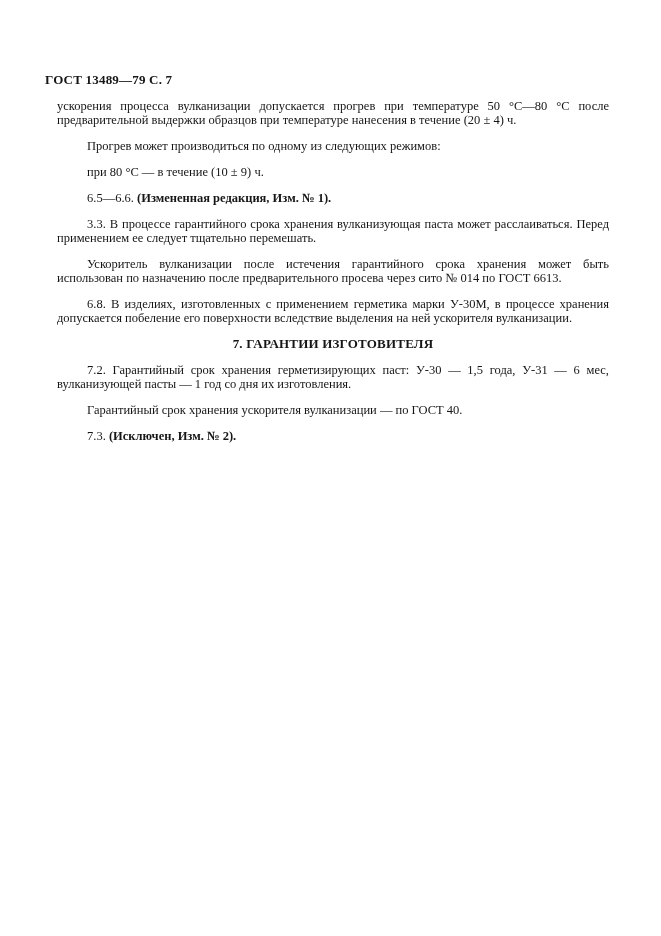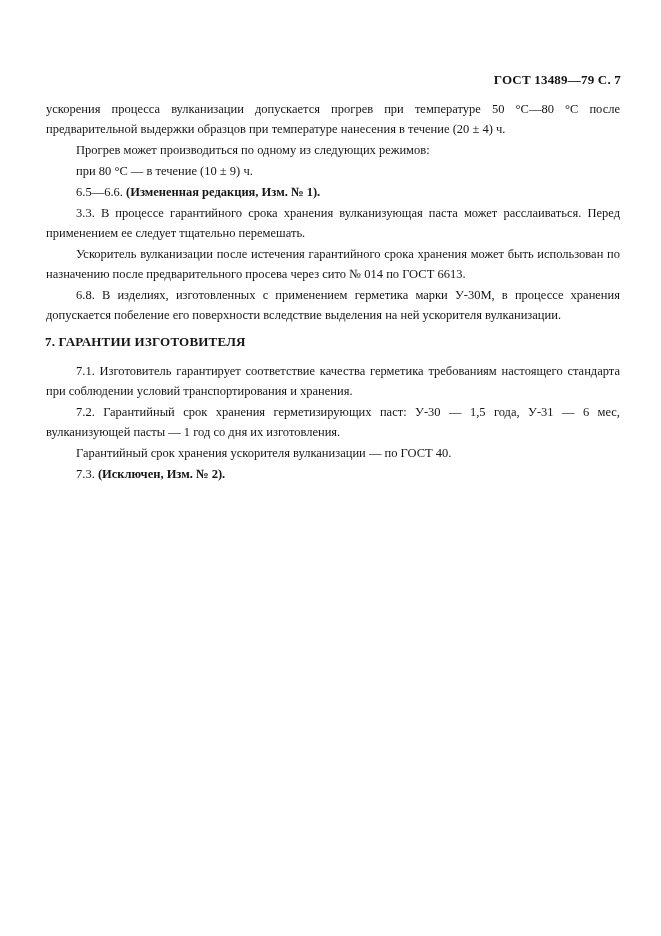--- a/index.html
+++ b/index.html
@@ -13,36 +13,36 @@
     font-family: "Liberation Serif", "DejaVu Serif", serif;
     color: #161616;
   }
   .content {
     position: absolute;
     left: 45px;
     top: 73px;
     width: 576px;
   }
   .running-header {
-    text-align: right;
     font-weight: 700;
     font-size: 13px;
     line-height: 14px;
     margin-bottom: 12px;
     letter-spacing: 0.2px;
   }
   .para {
     font-size: 12.5px;
-    line-height: 20px;
+    line-height: 14px;
     text-align: justify;
-    margin: 1px;
+    margin: 12px;
   }
   .para.indent { text-indent: 30px; }
   .bold { font-weight: 700; }
   .section-heading {
+    text-align: center;
     font-weight: 700;
     font-size: 13px;
     line-height: 14px;
     margin: 10px 0 12px 0;
     letter-spacing: 0.2px;
   }
 </style>
 </head>
 <body>
 
@@ -56,19 +56,18 @@
         <p class="para indent"><span>при 80 °С — в течение (10 ± 9) ч.</span></p>
         <p class="para indent"><span>6.5—6.6. </span><span class="bold">(Измененная редакция, Изм. № 1).</span></p>
         <p class="para indent"><span>3.3. В процессе гарантийного срока хранения вулканизующая паста может расслаиваться. Перед применением ее следует тщательно перемешать.</span></p>
         <p class="para indent"><span>Ускоритель вулканизации после истечения гарантийного срока хранения может быть использован по назначению после предварительного просева через сито № 014 по ГОСТ 6613.</span></p>
         <p class="para indent"><span>6.8. В изделиях, изготовленных с применением герметика марки У-30М, в процессе хранения допускается побеление его поверхности вследствие выделения на ней ускорителя вулканизации.</span></p>
       </div>
 
     <div class="section-heading">7. ГАРАНТИИ ИЗГОТОВИТЕЛЯ</div>
 
     <div>
-        <p class="para indent"><span>7.1. Изготовитель гарантирует соответствие качества герметика требованиям настоящего стандарта при соблюдении условий транспортирования и хранения.</span></p>
         <p class="para indent"><span>7.2. Гарантийный срок хранения герметизирующих паст: У-30 — 1,5 года, У-31 — 6 мес, вулканизующей пасты — 1 год со дня их изготовления.</span></p>
         <p class="para indent"><span>Гарантийный срок хранения ускорителя вулканизации — по ГОСТ 40.</span></p>
         <p class="para indent"><span>7.3. </span><span class="bold">(Исключен, Изм. № 2).</span></p>
       </div>
   </div>
 </div>
 
 </body></html>

